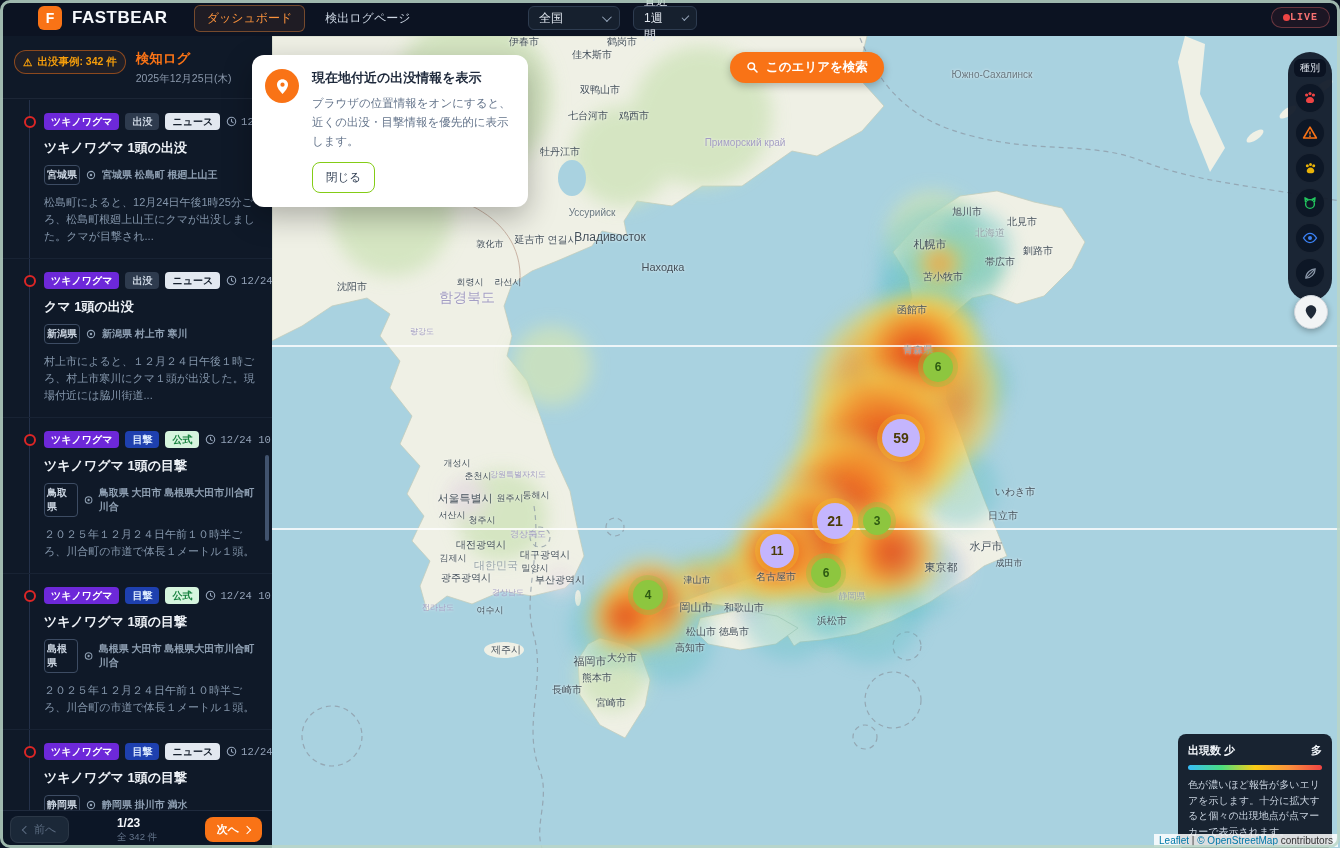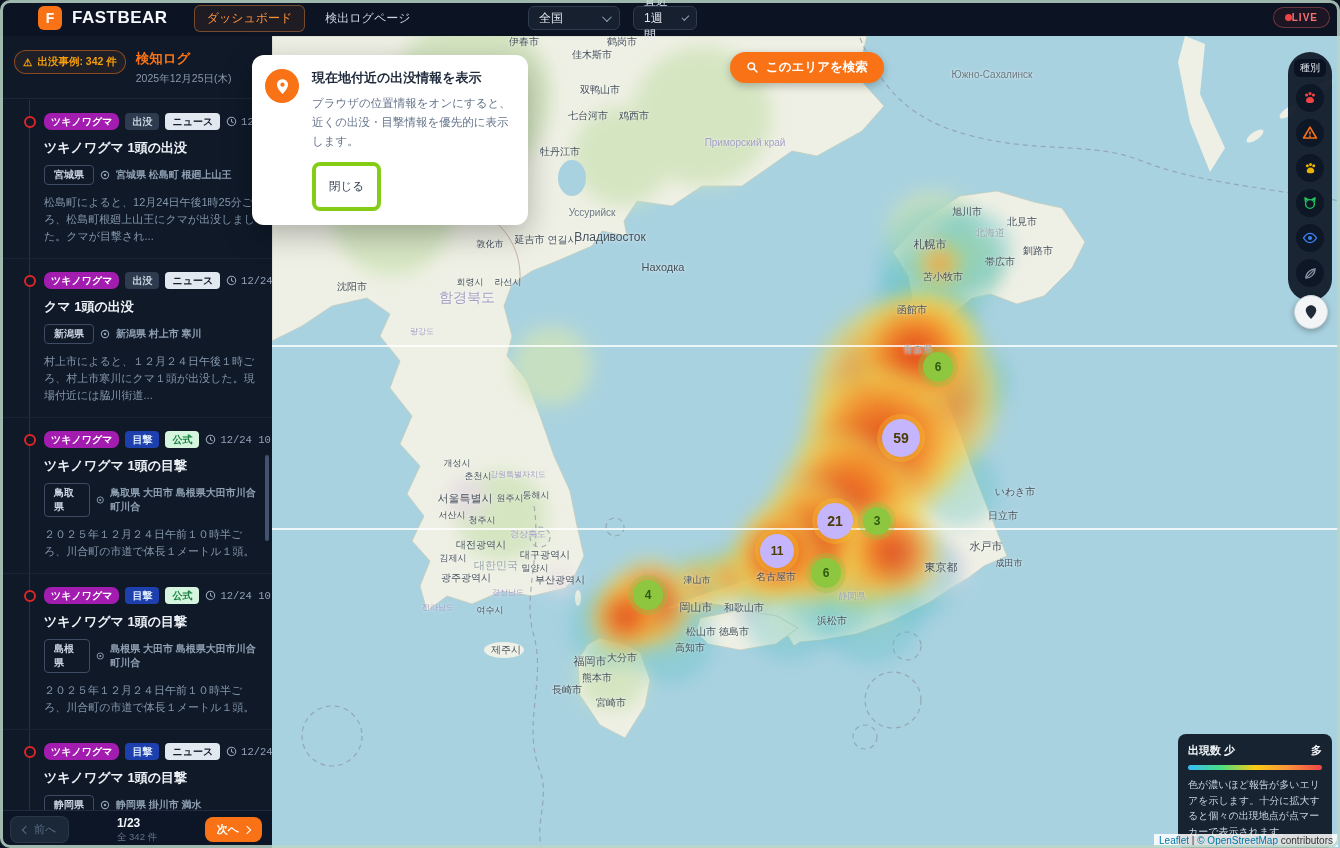--- a/index.html
+++ b/index.html
@@ -16,45 +16,45 @@
   .header { position:absolute; left:0; top:0; width:1340px; height:36px; background:#0c1322; display:flex; align-items:center; z-index:40; }
   .logo-sq { width:24px; height:24px; margin-left:38px; border-radius:6px; background:#f97316; color:#fff; font-weight:bold; font-size:14px; display:flex; align-items:center; justify-content:center; }
   .app-name { color:#f4f7fb; font-weight:bold; font-size:17px; letter-spacing:.5px; margin-left:10px; }
   .nav-btn { margin-left:26px; font-size:12px; padding:4px 12px; border-radius:6px; cursor:pointer;text-align:center; }
   .nav-btn.active { color:#fb923c; border:1px solid rgba(251,146,60,.4); background:rgba(251,146,60,.08); }
   .nav-link { margin-left:20px; font-size:12px; color:#cbd5e1; cursor:pointer; }
   .hd-select { position:absolute; top:6px; height:24px; background:#16202e; border:1px solid #2e3c50; border-radius:6px; color:#e2e8f0; font-size:12px; display:flex; align-items:center; padding:0 10px; cursor:pointer; }
   .hd-select .chev { width:7px; height:7px; border-right:1.5px solid #94a3b8; border-bottom:1.5px solid #94a3b8; transform:rotate(45deg) translateY(-2px); margin-left:10px; }
   .sel-region { left:528px; width:92px; }
   .sel-period { left:633px; width:64px; justify-content:space-between; }
-  .live-pill { position:absolute; right:10px; top:7px; height:21px; display:flex; align-items:center; padding:0 11px; border:1px solid rgba(248,113,113,.35); background:rgba(239,68,68,.07); border-radius:11px; }
+  .live-pill { position:absolute; right:10px; top:7px; height:21px; display:flex; align-items:center; padding:0 11px; border:1px solid rgba(248,113,113,.35); background:rgba(239,68,68,.07); border-radius:11px;font-family:Liberation Mono, monospace; }
   .live-dot { width:7px; height:7px; border-radius:50%; background:#ef4444; }
   .live-txt { color:#f87171; font-size:10px; font-weight:bold; letter-spacing:1px; }
 
   
   .sidebar { position:absolute; left:0; top:36px; width:272px; bottom:0; background:#0f1928; z-index:30; overflow:hidden; }
   .sb-head { padding:14px 12px 12px 14px; display:flex; gap:10px; align-items:flex-start; border-bottom:1px solid #1c2636; }
   .alert-pill { display:flex; align-items:center; gap:5px; border:1px solid rgba(249,115,22,.5); background:rgba(249,115,22,.07); color:#f59e0b; font-size:10.5px; font-weight:bold; padding:4px 8px; border-radius:12px; white-space:nowrap; }
   .sb-title { color:#f97316; font-weight:bold; font-size:13.5px; }
   .sb-date { color:#8b99ac; font-size:10.5px; margin-top:4px; }
   .log-list { position:absolute; top:64px; bottom:38px; left:0; right:0; overflow:hidden; }
   .log-list::before { content:""; position:absolute; left:29px; top:0; bottom:0; width:1px; background:#24314a; }
   .entry { position:relative; padding:13px 12px 13px 44px; border-bottom:1px solid #182334; }
   .entry::before { content:""; position:absolute; left:24px; top:16px; width:8px; height:8px; border:2px solid #dc2626; border-radius:50%; background:#0f1928; }
   .erow { display:flex; align-items:center; gap:6px; white-space:nowrap; }
   .b { display:inline-block; padding:2.5px 7px; border-radius:4px; font-size:10px; font-weight:bold; line-height:1.2; }
-  .b-species { background:#a21caf; color:#fff;border-radius:7px; }
+  .b-species { background:#6d28d9; color:#fff; }
   .b-dark  { background:#2e3b4e; color:#cbd5e1; }
   .b-blue  { background:#1e40af; color:#dbeafe; }
   .b-light { background:#e2e8f0; color:#16202e; }
   .b-green { background:#d6f5de; color:#15803d; }
   .etime { display:flex; align-items:center; gap:4px; color:#94a3b8; font-size:10.5px; font-family:"Liberation Mono", monospace; }
   .etitle { color:#eef2f7; font-size:13px; font-weight:bold; margin-top:9px; }
   .eloc { display:flex; align-items:center; gap:6px; margin-top:8px; }
-  .pref { border:1px solid #3d4c63; color:#cbd5e1; font-size:10px; font-weight:bold; border-radius:4px; padding:2px 9px; }
+  .pref { border:1px solid #3d4c63; color:#cbd5e1; font-size:10px; font-weight:bold; border-radius:4px; padding:2px 2px; }
   .lv { color:#8fa0b3; font-size:10px; font-weight:bold; }
   .edesc { color:#8496ab; font-size:11px; line-height:1.55; margin-top:9px; }
   .sb-scroll { position:absolute; right:3px; top:419px; width:4px; height:86px; background:#41536e; border-radius:2px; }
   .sb-foot { position:absolute; left:0; right:0; bottom:0; height:38px; background:#0c1626; border-top:1px solid #1f2a3d; display:flex; align-items:center; justify-content:space-between; padding:0 10px; }
   .pg-btn { display:flex; align-items:center; gap:5px; font-size:11px; border-radius:8px; padding:5px 12px; cursor:pointer; }
   .pg-prev { background:#1b2838; border:1px solid rgba(255,255,255,.07); color:#5b6b80; }
   .pg-next { background:#f97316; color:#fff; font-weight:bold; }
   .chev-l,.chev-r { width:6px; height:6px; border-right:1.6px solid currentColor; border-bottom:1.6px solid currentColor; }
   .chev-l { transform:rotate(135deg); } .chev-r { transform:rotate(-45deg); }
   .pg-center { }
@@ -91,21 +91,21 @@
   .attrib { position:absolute; right:2px; bottom:1px; background:rgba(255,255,255,.85); font-size:10px; color:#333; padding:1px 5px; z-index:10; }
   .attrib a { color:#0078a8; text-decoration:none; cursor:pointer; }
 
   
   .popup { position:absolute; left:252px; top:55px; width:276px; background:#fff; border-radius:12px; box-shadow:0 10px 30px rgba(0,0,0,.28); padding:14px 14px 14px 60px; z-index:50; }
   .popup-icon { position:absolute; left:13px; top:14px; width:34px; height:34px; border-radius:50%; background:#f97316; display:flex; align-items:center; justify-content:center; }
   .popup-title { color:#1e293b; font-size:13px; font-weight:bold; }
   .popup-body { color:#64748b; font-size:11.5px; line-height:1.65; margin-top:7px; }
   .popup-actions { display:flex; gap:8px; margin-top:11px; }
   .btn-primary { background:#f97316; color:#fff; font-weight:bold; font-size:11.5px; border:none; border-radius:8px; padding:7px 11px; cursor:pointer; }
-  .btn-secondary { background:#fff; color:#334155; font-size:11.5px; border:4px solid #84cc16; border-radius:8px; padding:13px 13px; cursor:pointer; }
+  .btn-secondary { background:#fff; color:#334155; font-size:11.5px; border:1px solid #84cc16; border-radius:8px; padding:7px 13px; cursor:pointer; }
 </style>
 </head>
 <body>
 
 <header class="header">
   <div class="logo-sq">
       <span>F</span>
     </div>
   <div class="app-name">FASTBEAR</div>
   <div class="nav-btn active">ダッシュボード</div>

